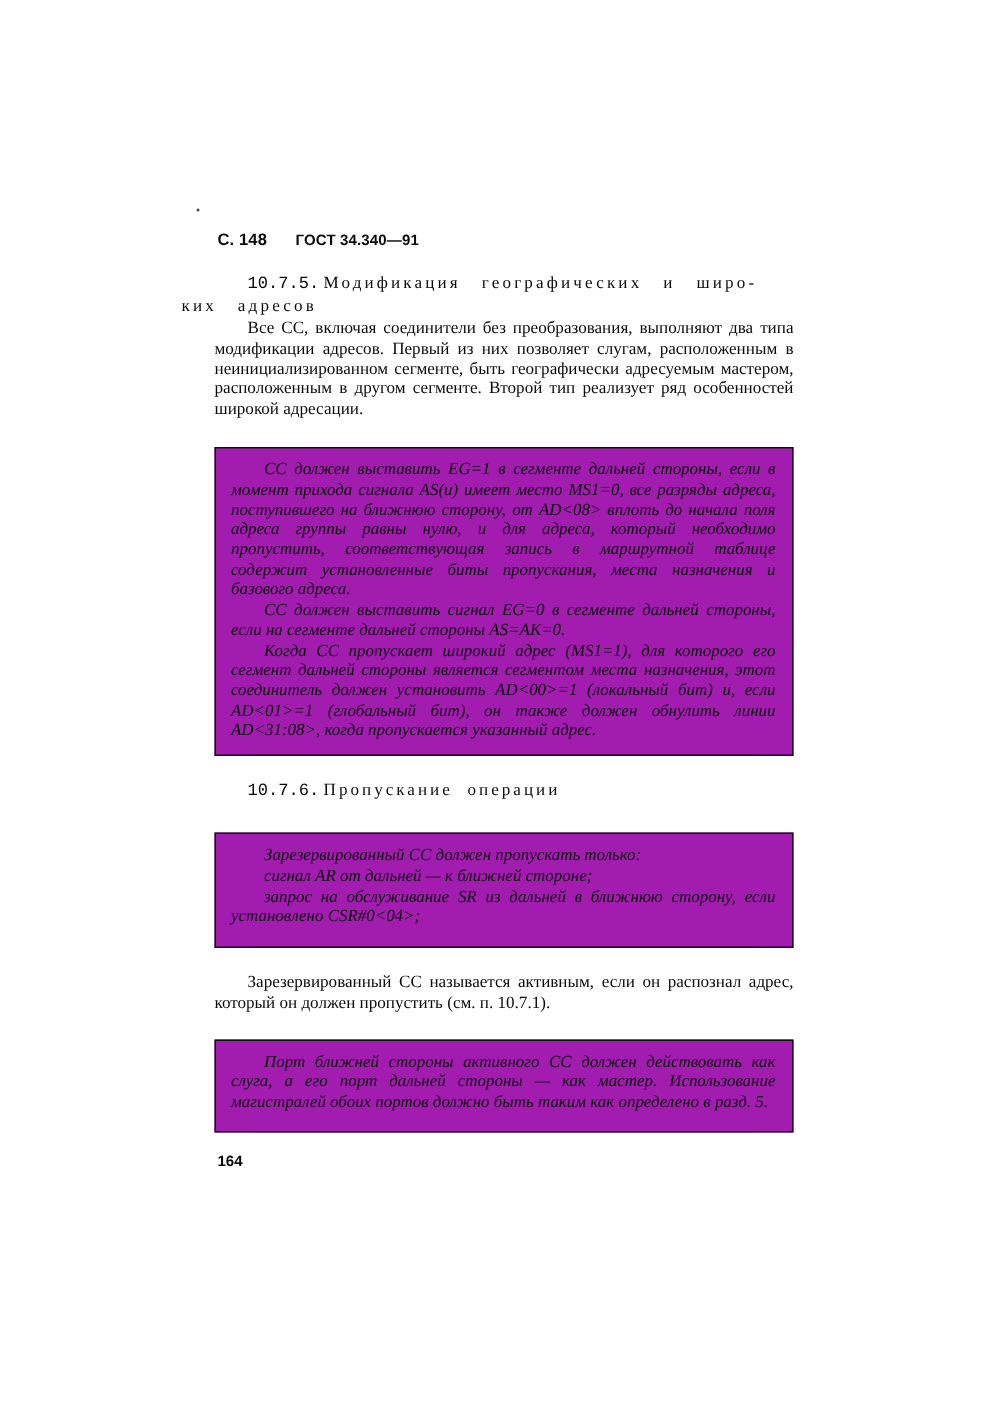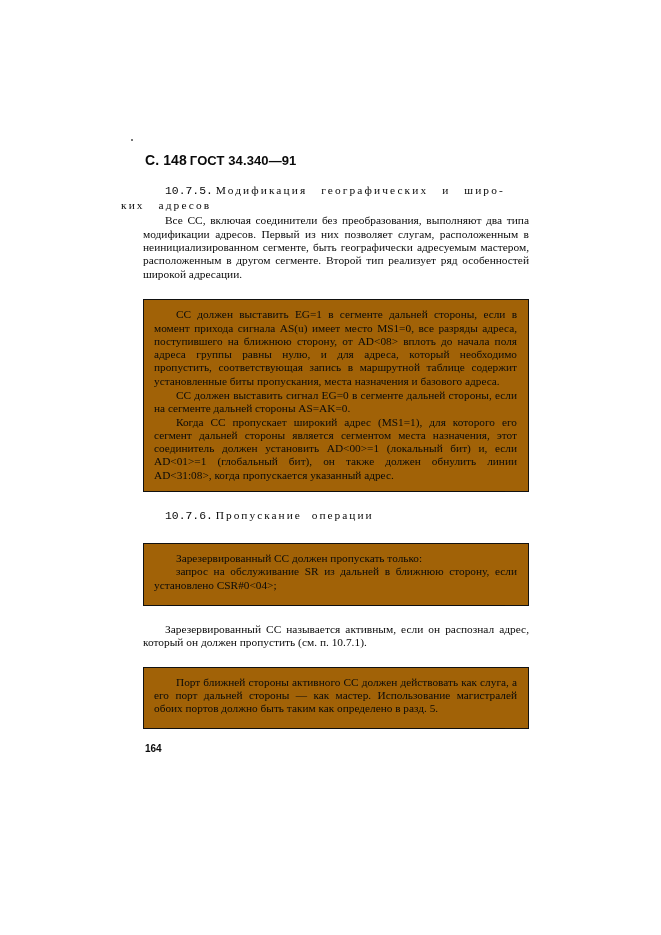--- a/index.html
+++ b/index.html
@@ -49,25 +49,25 @@
     font-family: "Liberation Sans", "DejaVu Sans", sans-serif;
     font-weight: bold;
     font-size: 9.5px;
     letter-spacing: 0.1px;
     line-height: 11px;
     margin: 0 0 0 2px;
     white-space: nowrap;
   }
   .running-head .pg {
     font-weight: bold;
-    font-size: 14px;
+    font-size: 11px;
   }
   .running-head .std {
-    font-size: 13px;
-    margin-left: 3px;
+    font-size: 10px;
+    margin-left: 19px;
   }
 
   
   .clause {
     margin: 17px 0 0 0;
     font-size: 11.4px;
     line-height: 13.6px;
     text-indent: 22px;
   }
   .clause .num {
@@ -95,21 +95,22 @@
   }
   p.body.tight { margin-top: 0; }
   p.body.lead  { margin-top: 2px; }
 
   
   .frame {
     border: 1.2px solid #111111;
     margin-top: 16px;
     padding: 8px 11px 9px 10px;
     position: relative;
-    background: #a16207;
+    background: #a21caf;
+    font-style: italic;
   }
   .frame p {
     margin: 0;
     font-size: 11.3px;
     line-height: 13.3px;
     text-align: justify;
     text-indent: 22px;
   }
   .frame p.cont { text-indent: 22px; }
   .frame p + p { margin-top: 0.5px; }
@@ -166,20 +167,21 @@
     </div>
 
     <div class="clause">
       <span class="num">10.7.6.</span>
       <span class="spaced">Пропускание операции</span>
     </div>
 
 
     <div class="frame" id="frame-reserved">
       <p>Зарезервированный СС должен пропускать только:</p>
+      <p class="cont">сигнал AR от дальней — к ближней стороне;</p>
       <p class="cont">запрос на обслуживание SR из дальней в ближнюю  сторону, если установлено CSR#0&lt;04&gt;;</p>
     </div>
 
     <p class="body" style="margin-top:17px;">Зарезервированный СС называется активным, если он распознал адрес, который он должен пропустить (см. п. 10.7.1).</p>
 
     <div class="frame" id="frame-active-port">
       <p>Порт ближней стороны активного СС должен действовать как слуга, а его порт дальней стороны — как мастер. Использование магистралей обоих  портов должно быть  таким как определено в разд. 5.</p>
     </div>
 
     <div class="folio">164</div>

